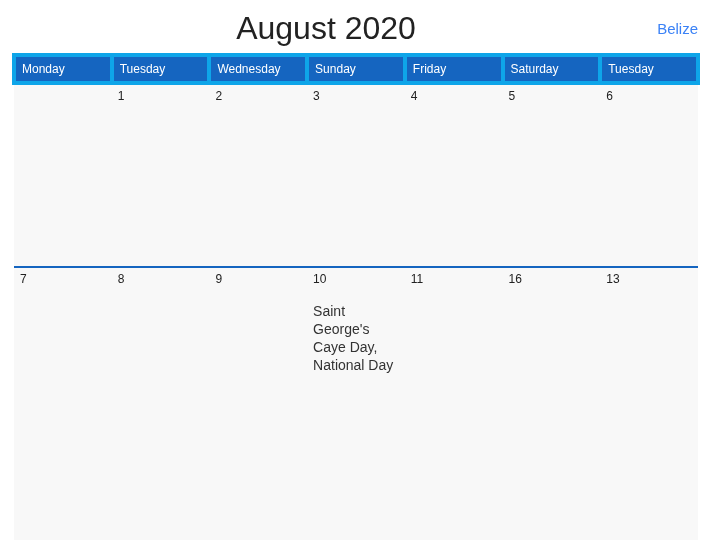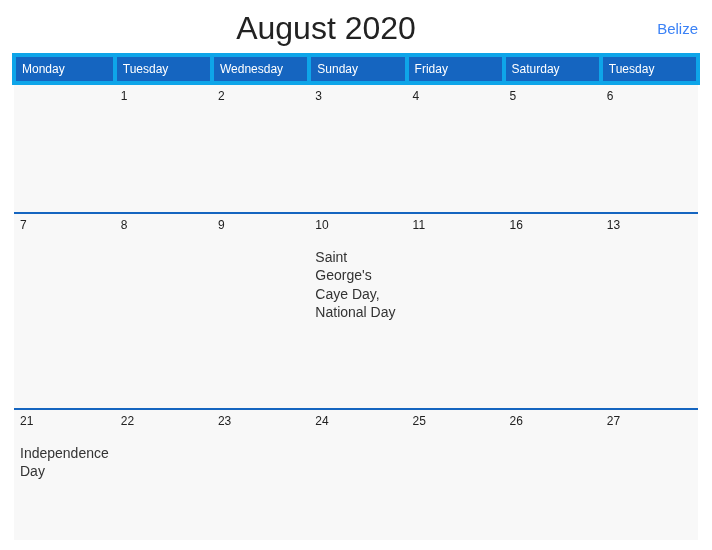--- a/index.html
+++ b/index.html
@@ -159,39 +159,15 @@
           <td>
             <span class="day-num">11</span>
           </td>
           <td>
             <span class="day-num">16</span>
           </td>
           <td>
             <span class="day-num">13</span>
           </td>
         </tr>
-        <tr class="week-row">
-          <td>
-            <span class="day-num">21</span>
-            <div class="event">Independence Day</div>
-          </td>
-          <td>
-            <span class="day-num">22</span>
-          </td>
-          <td>
-            <span class="day-num">23</span>
-          </td>
-          <td>
-            <span class="day-num">24</span>
-          </td>
-          <td>
-            <span class="day-num">25</span>
-          </td>
-          <td>
-            <span class="day-num">26</span>
-          </td>
-          <td>
-            <span class="day-num">27</span>
-          </td>
-        </tr>
       </tbody>
   </table>
 </div>
 
 </body></html>

